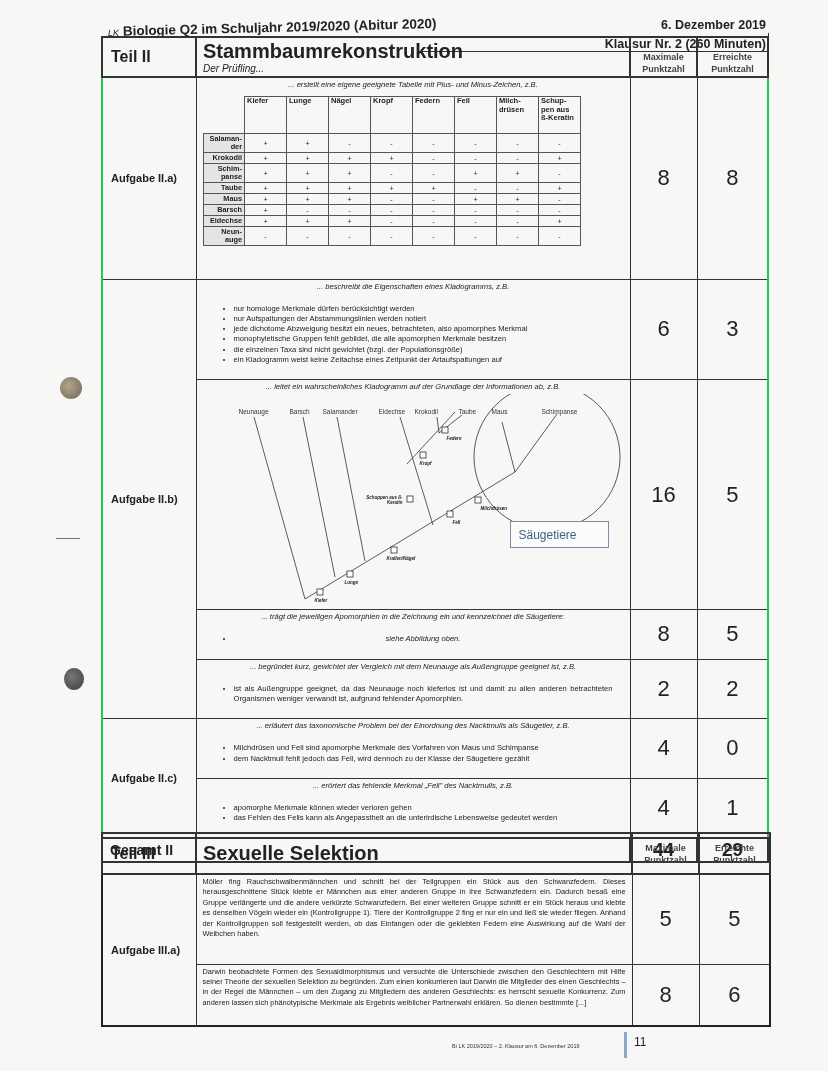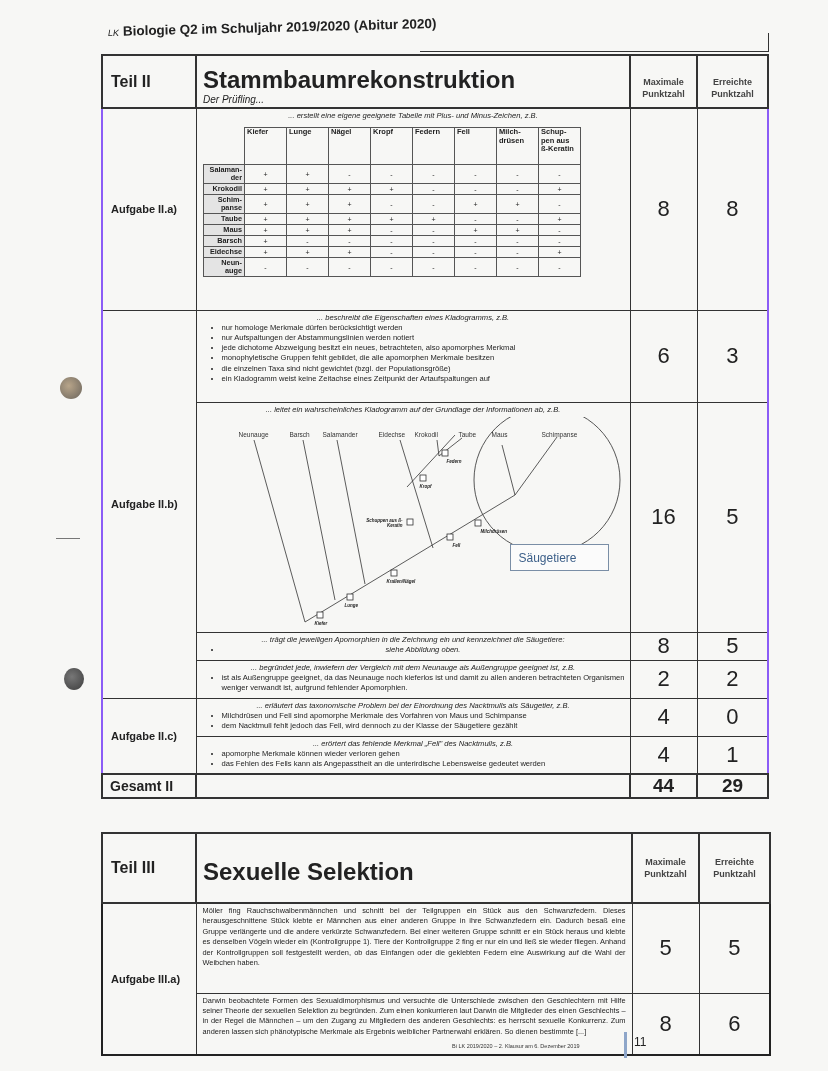--- a/index.html
+++ b/index.html
@@ -12,29 +12,29 @@
   .mark { position:absolute; left:56px; top:538px; width:24px; height:1px; background:#777; }
   .hdr-left { position:absolute; left:108px; top:24px; font-size:13.5px; font-weight:bold; transform:rotate(-1.4deg); transform-origin:left; }
   .hdr-left small { font-size:9px; font-style:italic; font-weight:normal; }
   .hdr-right { position:absolute; right:62px; top:16px; text-align:right; font-size:12.5px; font-weight:bold; line-height:19px; }
   .hdr-line { position:absolute; left:420px; top:33px; width:348px; height:18px; border-right:1px solid #333; border-bottom:1px solid #333; }
 
   table.sheet { position:absolute; border-collapse:collapse; table-layout:fixed; }
   table.sheet td { border:1px solid #333; padding:0; vertical-align:top; }
   .bold-border { border-width:2px !important; }
   .teil { font-size:16px; font-weight:bold; padding:10px 8px !important; vertical-align:middle !important; }
-  .title { font-size:24px; font-weight:bold; padding:2px 6px 0 6px !important;margin-top:8px; }
+  .title { font-size:20px; font-weight:bold; padding:2px 6px 0 6px !important; }
   .sub { font-size:10px; font-style:italic; padding:0 6px 2px 6px; }
   .colhdr { font-size:9px; font-weight:bold; text-align:center; vertical-align:middle !important; color:#444; line-height:12px; }
   .aufg { font-size:11px; font-weight:bold; padding-left:8px !important; vertical-align:middle !important; }
   .score { font-size:22px; text-align:center; vertical-align:middle !important; }
   .score.b { font-weight:bold; font-size:19px; }
   .txt { font-size:7.6px; line-height:10.2px; padding:2px 5px !important; }
   .it { font-style:italic;text-align:center; }
-  ul.b { margin:0; padding-left:20px; }
+  ul.b { margin:12px; padding-left:20px; }
   ul.b li { margin:0; }
   .just { text-align:justify; font-size:7.4px; line-height:10.4px; padding:2px 6px !important; }
 
   table.mt { border-collapse:collapse; margin:4px 0 3px 6px; font-size:7px; }
   table.mt td, table.mt th { border:1px solid #555; padding:0 2px; text-align:center; vertical-align:middle; }
   table.mt th { font-weight:bold; text-align:left; vertical-align:top; height:36px; width:37px; font-size:7.5px; line-height:8.5px; }
   table.mt td.rh { background:#e4e4e4; font-weight:bold; text-align:right; font-size:7.3px; width:36px; line-height:8px; }
   table.mt th.empty { border:none; background:transparent; }
 
   .clado { position:relative; width:430px; height:215px; }
@@ -53,22 +53,26 @@
 <div class="page">
   <div class="punch p1"></div>
   <div class="punch p2"></div>
   <div class="mark"></div>
 
   <div class="hdr-left">
     <small>LK</small>
     <span>Biologie Q2 im Schuljahr 2019/2020 (Abitur 2020)</span>
   </div>
   <div class="hdr-line"></div>
-
-  <table class="sheet" style="left:101px; top:54px; width:666px; border:2px solid #8b5cf6;">
+  <div class="hdr-right">
+    <div>6. Dezember 2019</div>
+    <div>Klausur Nr. 2 (260 Minuten)</div>
+  </div>
+
+  <table class="sheet" style="left:101px; top:36px; width:666px; border:2px solid #22c55e;">
     <colgroup>
         <col style="width:94px">
         <col style="width:434px">
         <col style="width:67px">
         <col style="width:71px">
       </colgroup>
     <tbody>
         <tr style="height:40px">
       <td class="teil bold-border">Teil II</td>
       <td class="bold-border">
@@ -270,21 +274,21 @@
         <ul class="b">
               <li>siehe Abbildung oben.</li>
             </ul>
       </td>
       <td class="score">8</td>
       <td class="score">5</td>
     </tr>
 
     <tr style="height:38px">
       <td class="txt">
-        <div class="it">... begründet jede, inwiefern der Vergleich mit dem Neunauge als Außengruppe geeignet ist, z.B.</div>
+        <div class="it">... begründet kurz, gewichtet der Vergleich mit dem Neunauge als Außengruppe geeignet ist, z.B.</div>
         <ul class="b">
               <li style="text-align:justify">ist als Außengruppe geeignet, da das Neunauge noch kieferlos ist und damit zu allen anderen betrachteten Organismen weniger verwandt ist, aufgrund fehlender Apomorphien.</li>
             </ul>
       </td>
       <td class="score">2</td>
       <td class="score">2</td>
     </tr>
 
     <tr style="height:38px">
       <td rowspan="2" class="aufg">Aufgabe II.c)</td>
@@ -323,21 +327,21 @@
     <colgroup>
         <col style="width:94px">
         <col style="width:436px">
         <col style="width:67px">
         <col style="width:71px">
       </colgroup>
     <tbody>
         <tr style="height:32px">
       <td class="teil bold-border" style="padding:4px 8px !important;">Teil III</td>
       <td class="bold-border" style="vertical-align:middle;">
-        <div class="title" style="padding:16px 6px !important;">Sexuelle Selektion</div>
+        <div class="title" style="padding:8px 6px !important;">Sexuelle Selektion</div>
       </td>
       <td class="colhdr bold-border">Maximale Punktzahl</td>
       <td class="colhdr bold-border">Erreichte Punktzahl</td>
     </tr>
     <tr style="height:90px">
       <td rowspan="2" class="aufg">Aufgabe III.a)</td>
       <td class="just">Möller fing Rauchschwalbenmännchen und schnitt bei der Teilgruppen ein Stück aus den Schwanzfedern. Dieses herausgeschnittene Stück klebte er Männchen aus einer anderen Gruppe in ihre Schwanzfedern ein. Dadurch besaß eine Gruppe verlängerte und die andere verkürzte Schwanzfedern. Bei einer weiteren Gruppe schnitt er ein Stück heraus und klebte es denselben Vögeln wieder ein (Kontrollgruppe 1). Tiere der Kontrollgruppe 2 fing er nur ein und ließ sie wieder fliegen. Anhand der Kontrollgruppen soll festgestellt werden, ob das Einfangen oder die geklebten Federn eine Auswirkung auf die Wahl der Weibchen haben.</td>
       <td class="score">5</td>
       <td class="score">5</td>
     </tr>

